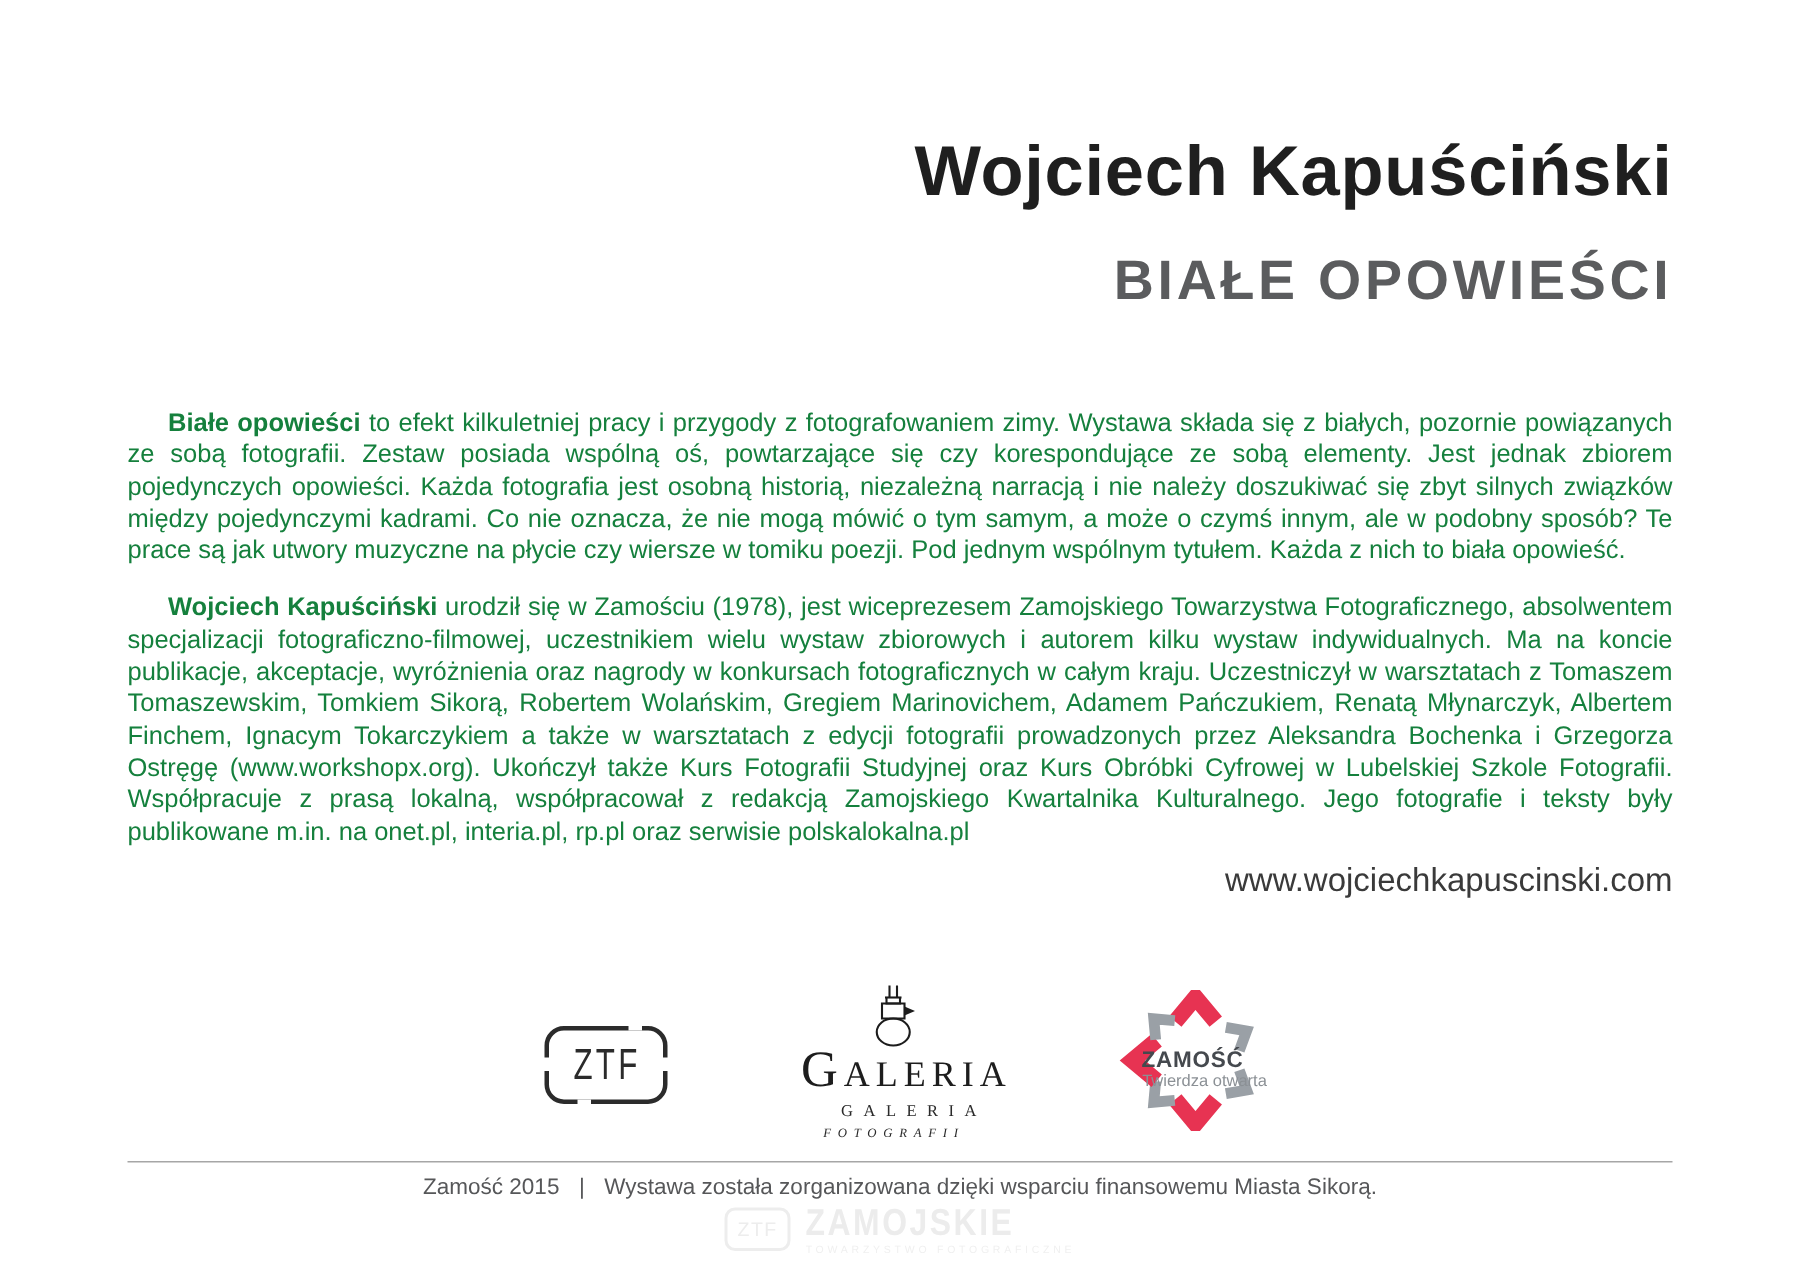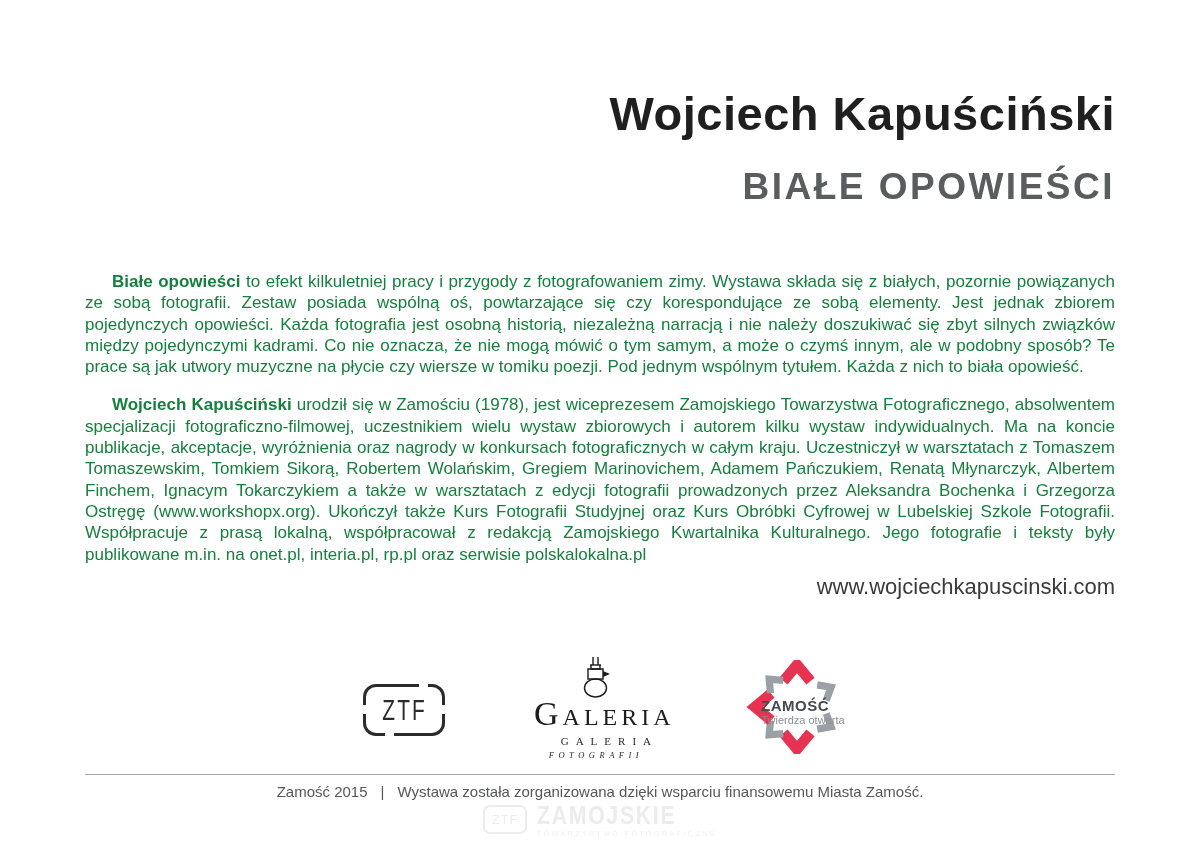--- a/index.html
+++ b/index.html
@@ -159,21 +159,21 @@
       <path d="M-10 6 L0 -6 L10 6" stroke="#e73352" stroke-width="8" transform="translate(28 47) rotate(270) scale(1.35)"></path>
       <path d="M-10 6 L0 -6 L10 6" stroke="#9aa0a6" stroke-width="8" transform="translate(38 23) rotate(315) scale(0.9)"></path>
     </g>
     <text class="zamosc-name" x="60" y="51" text-anchor="middle" font-size="15" fill="#45494e">ZAMOŚĆ</text>
     <text x="68" y="64" text-anchor="middle" font-size="11" fill="#8b9095">Twierdza otwarta</text>
   </svg>
 
   <div class="footer-rule"></div>
 
   <div class="footer-text">
-    <span>Zamość 2015</span><span class="footer-sep">|</span><span>Wystawa została zorganizowana dzięki wsparciu finansowemu Miasta Zamość.</span>
+    <span>Zamość 2015</span><span class="footer-sep">|</span><span>Wystawa została zorganizowana dzięki wsparciu finansowemu Miasta Sikorą.</span>
   </div>
 
   <div class="watermark">
     <div class="wm-box">
       <span>ZTF</span>
     </div>
     <div class="wm-lines">
       <div class="wm-line1">ZAMOJSKIE</div>
       <div class="wm-line2">TOWARZYSTWO FOTOGRAFICZNE</div>
     </div>

